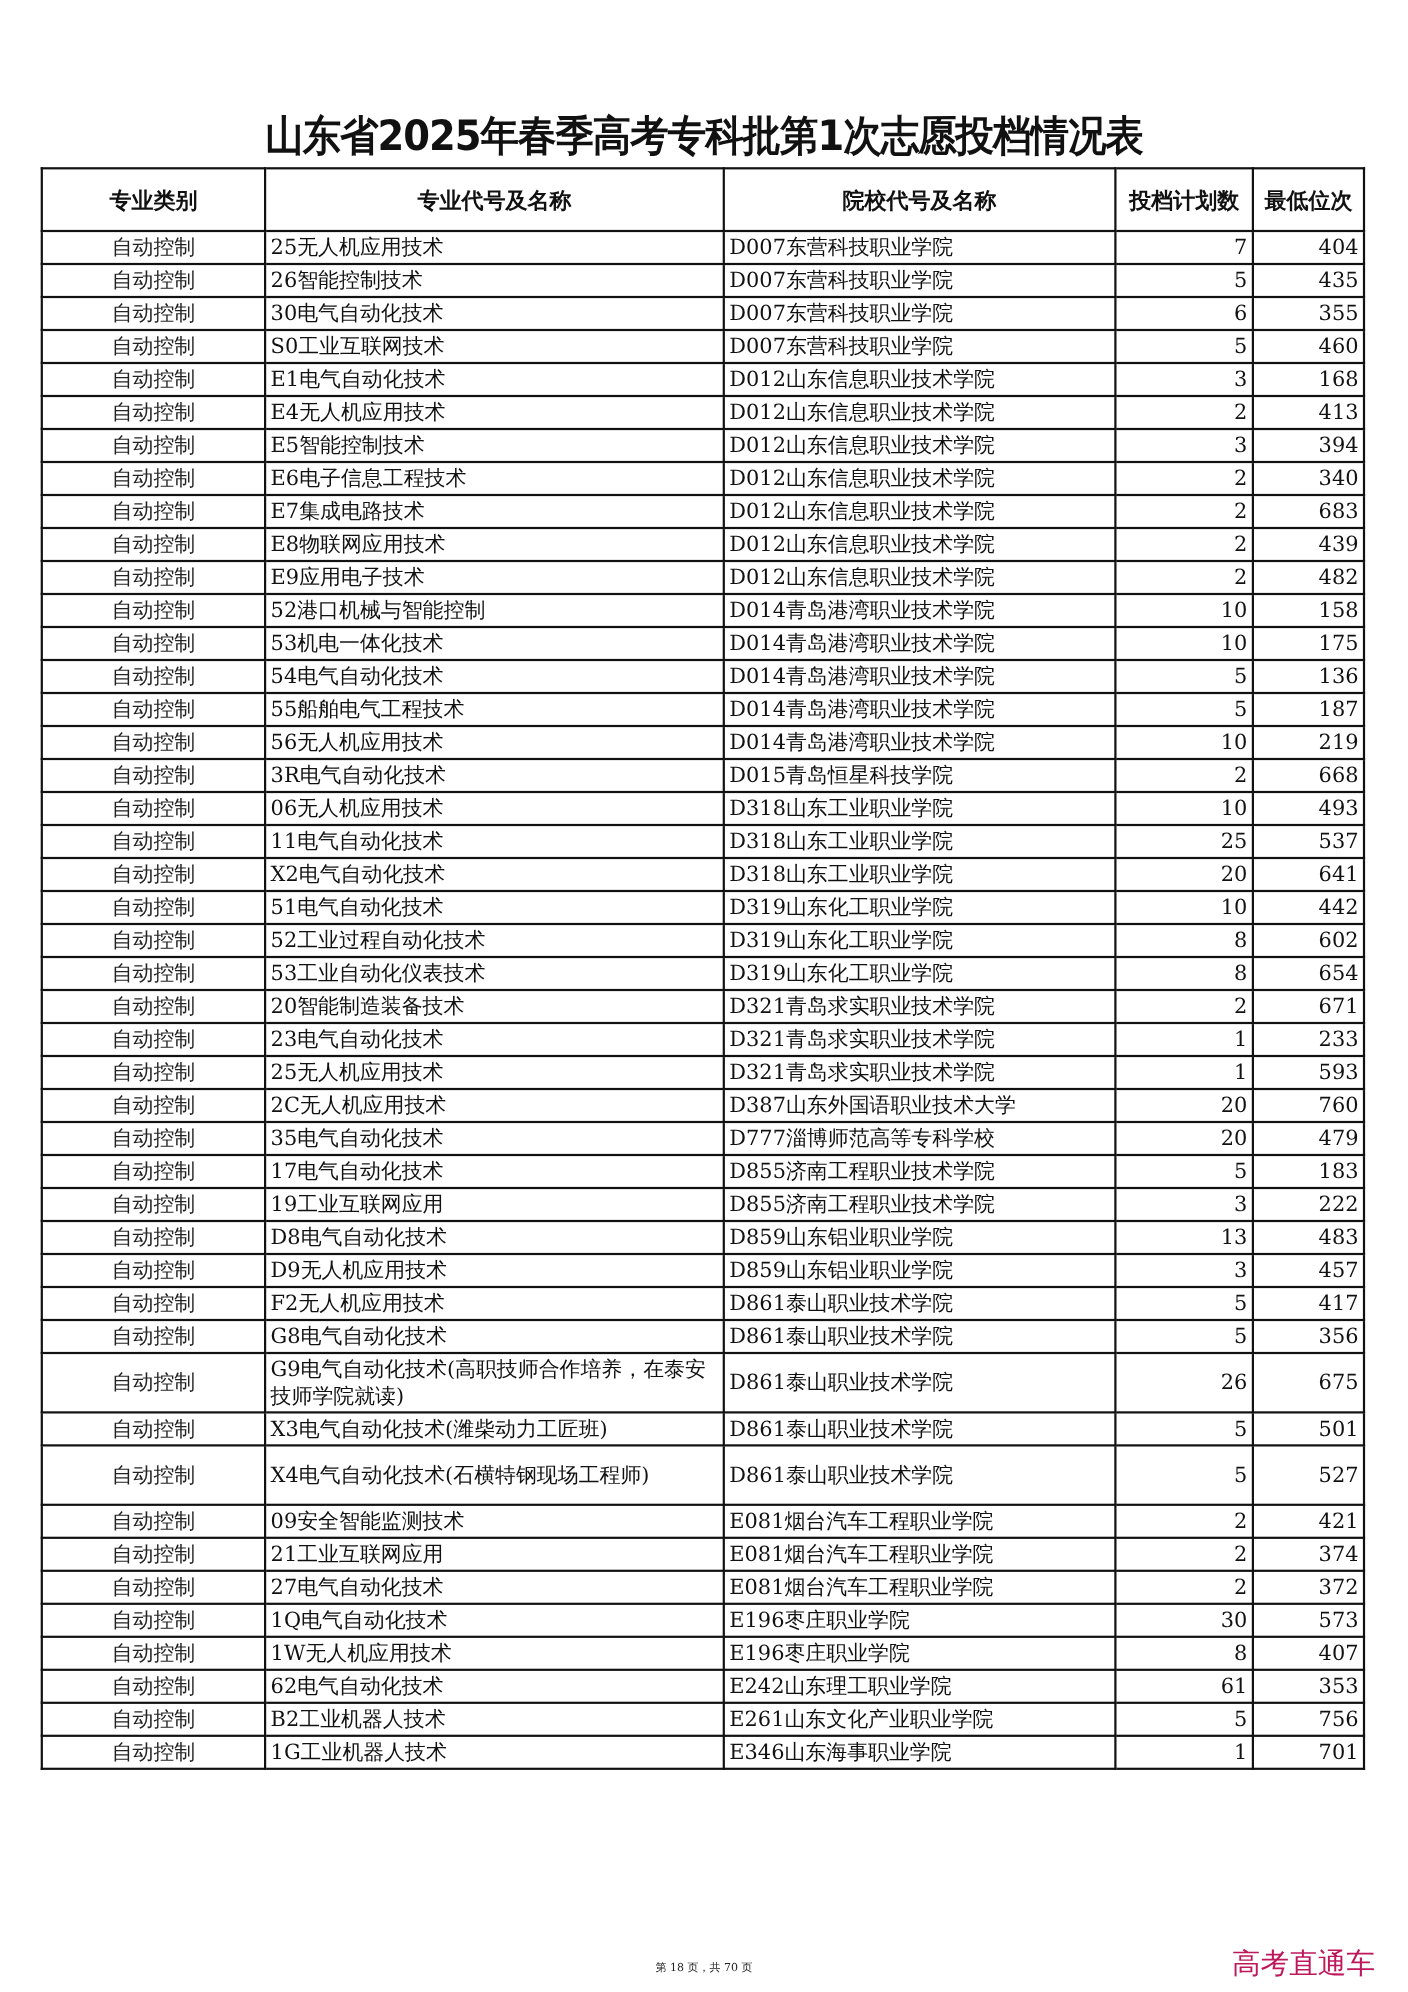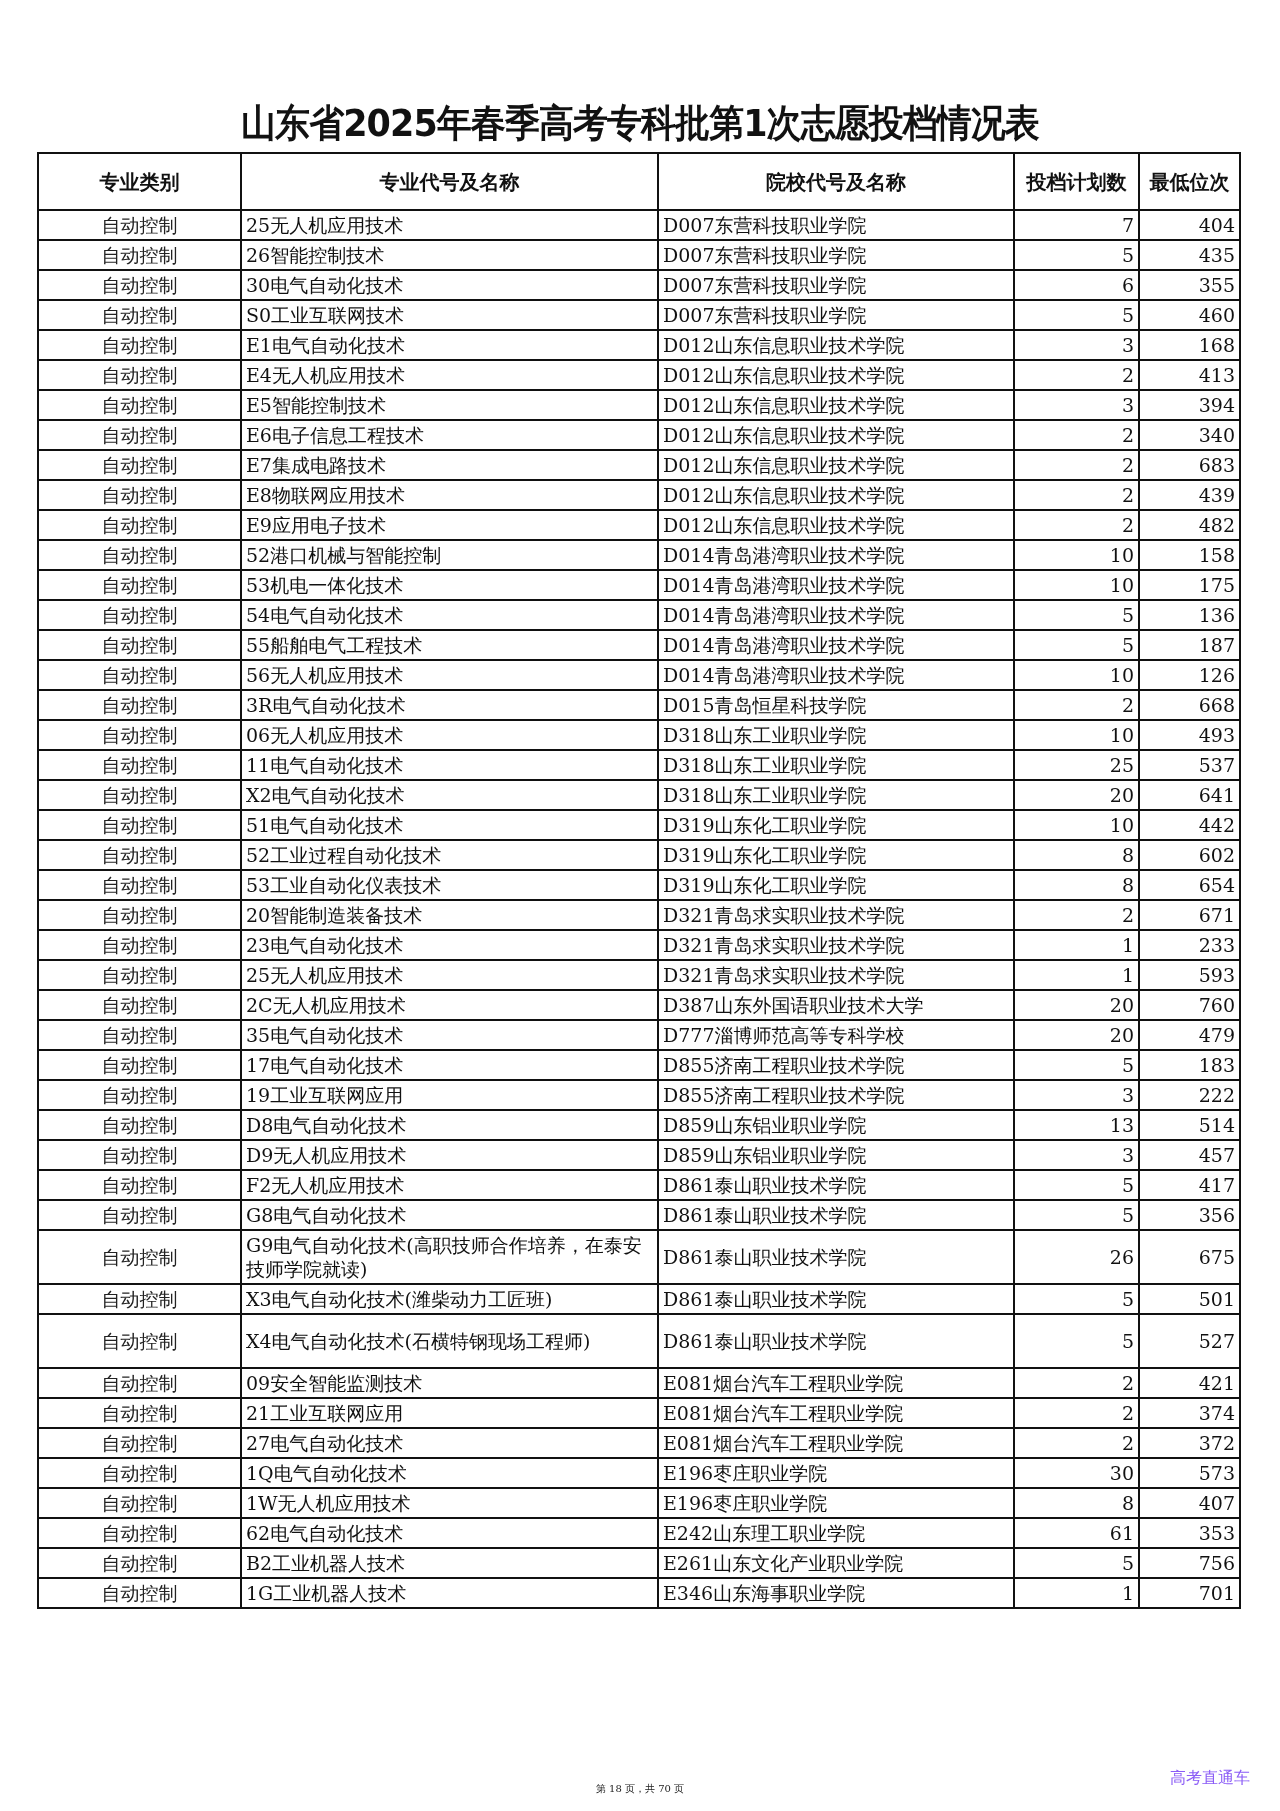--- a/index.html
+++ b/index.html
@@ -44,21 +44,21 @@
   table.admit td.wrap { white-space: normal; line-height: 24px; margin-left: 30px; }
   td.cat { text-align: center; font-family: "DejaVu Sans", "Liberation Sans", sans-serif; color: #222; margin-left: 36px; }
   td.num { text-align: right; }
   .footer {
     position: absolute; top: 1782px; left: 0; width: 1280px;
     text-align: center; font-size: 10px; color: #222;
   }
   .watermark {
     position: absolute; top: 1768px; right: 30px;
     font-family: Liberation Mono, monospace;
-    font-size: 16px; color: #8b5cf6;
+    font-size: 26px; color: #be185d;
   }
 </style>
 </head>
 <body>
 
 <div class="title">山东省2025年春季高考专科批第1次志愿投档情况表</div>
 
 <table class="admit">
   <colgroup>
     <col class="c1">
@@ -180,21 +180,21 @@
         <td>55船舶电气工程技术</td>
         <td>D014青岛港湾职业技术学院</td>
         <td class="num">5</td>
         <td class="num">187</td>
       </tr>
       <tr>
         <td class="cat">自动控制</td>
         <td>56无人机应用技术</td>
         <td>D014青岛港湾职业技术学院</td>
         <td class="num">10</td>
-        <td class="num">126</td>
+        <td class="num">219</td>
       </tr>
       <tr>
         <td class="cat">自动控制</td>
         <td>3R电气自动化技术</td>
         <td>D015青岛恒星科技学院</td>
         <td class="num">2</td>
         <td class="num">668</td>
       </tr>
       <tr>
         <td class="cat">自动控制</td>
@@ -285,21 +285,21 @@
         <td>19工业互联网应用</td>
         <td>D855济南工程职业技术学院</td>
         <td class="num">3</td>
         <td class="num">222</td>
       </tr>
       <tr>
         <td class="cat">自动控制</td>
         <td>D8电气自动化技术</td>
         <td>D859山东铝业职业学院</td>
         <td class="num">13</td>
-        <td class="num">514</td>
+        <td class="num">483</td>
       </tr>
       <tr>
         <td class="cat">自动控制</td>
         <td>D9无人机应用技术</td>
         <td>D859山东铝业职业学院</td>
         <td class="num">3</td>
         <td class="num">457</td>
       </tr>
       <tr>
         <td class="cat">自动控制</td>

